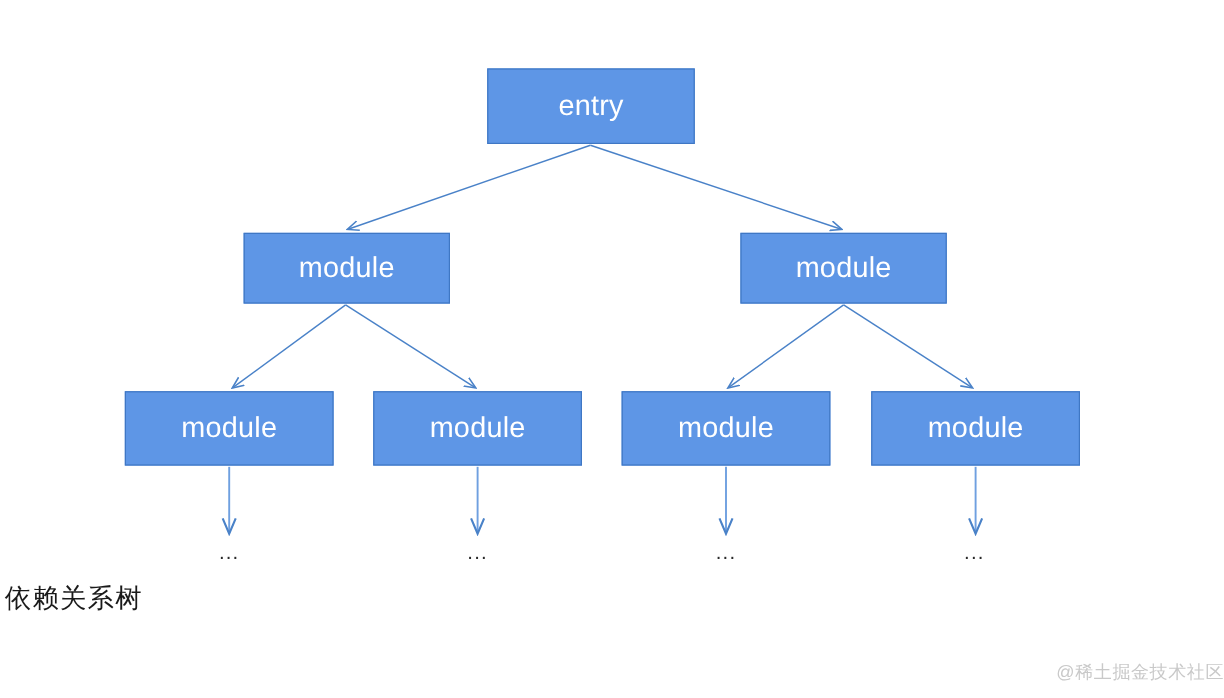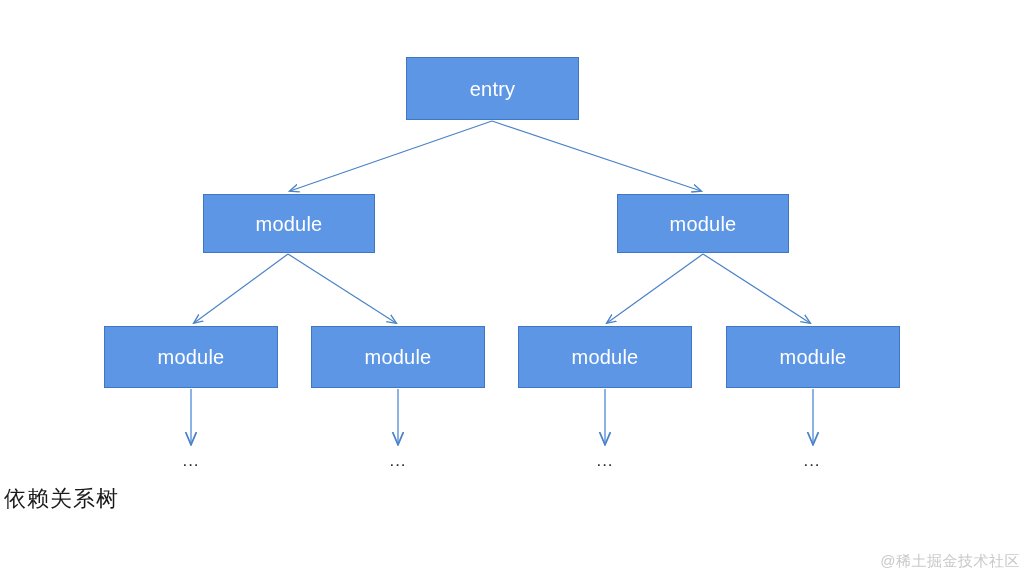--- a/index.html
+++ b/index.html
@@ -28,21 +28,21 @@
   }
   .node {
     position: absolute;
     box-sizing: border-box;
     background: #5E96E6;
     border: 1px solid #3F77C4;
     color: #ffffff;
     display: flex;
     align-items: center;
     justify-content: center;
-    font-size: 20px;
+    font-size: 24px;
     font-weight: 400;
     letter-spacing: 0.2px;
     line-height: 1;
     white-space: nowrap;
   }
   .node-entry   { left: 406px; top: 57px;  width: 173px; height: 63px; }
   .node-l2-a    { left: 203px; top: 194px; width: 172px; height: 59px; }
   .node-l2-b    { left: 617px; top: 194px; width: 172px; height: 59px; }
   .node-l3-a    { left: 104px; top: 326px; width: 174px; height: 62px; }
   .node-l3-b    { left: 311px; top: 326px; width: 174px; height: 62px; }

